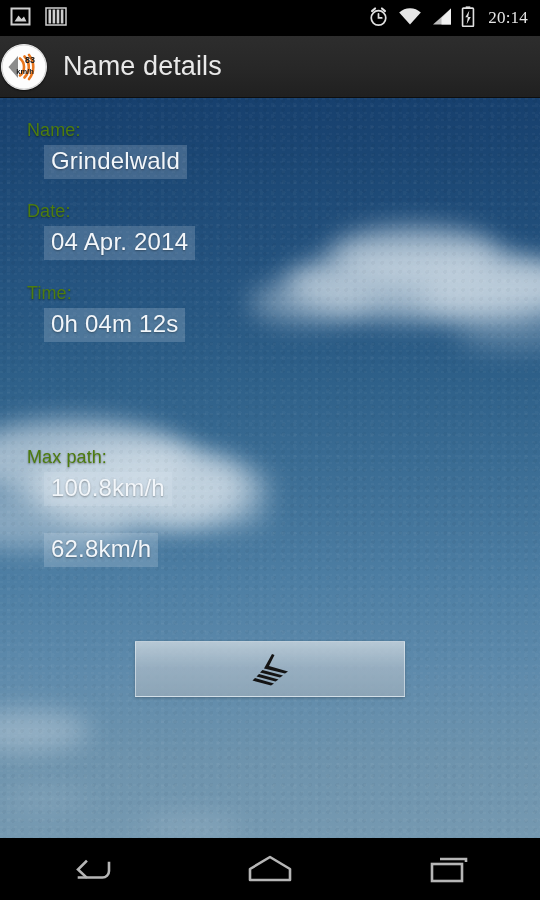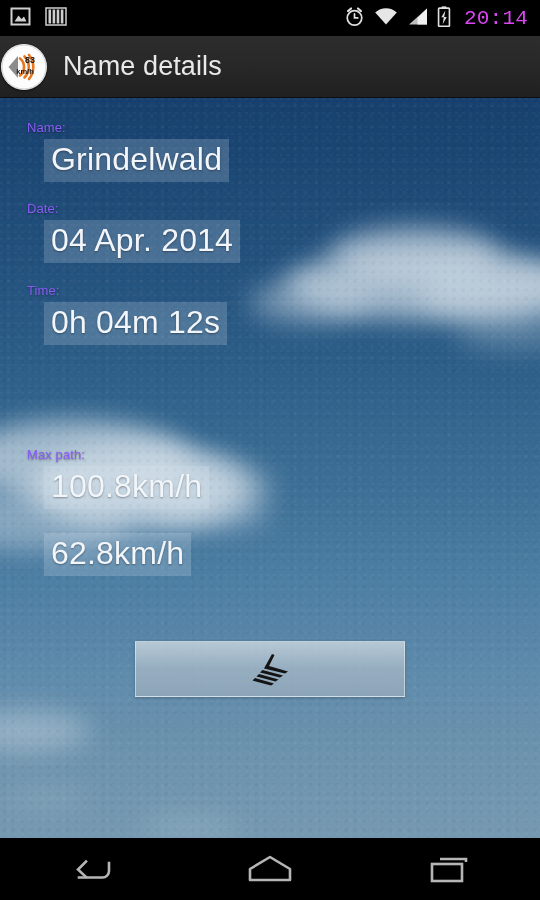--- a/index.html
+++ b/index.html
@@ -39,22 +39,22 @@
 
   
   .statusbar{
     position:absolute; left:0; top:0; width:540px; height:36px;
     background:#000; display:flex; align-items:center;
     padding:0 12px 0 10px; z-index:30;
   }
   .sb-left{ display:flex; align-items:center; gap:14px; }
   .sb-right{ margin-left:auto; display:flex; align-items:center; gap:9px; }
   .sb-clock{
-    color:#d946ef; font-size:21px; letter-spacing:.2px; margin-left:4px;
-    font-family:Liberation Mono, monospace;
+    color:#e5e5e5; font-size:17px; letter-spacing:.2px; margin-left:4px;
+    font-family:Liberation Serif, serif;
   }
 
   
   .actionbar{
     position:absolute; left:0; top:36px; width:540px; height:62px; z-index:25;
     background:linear-gradient(180deg,#2d2d2d 0%,#272727 55%,#202020 100%);
     border-bottom:1px solid #0e0e0e;
     display:flex; align-items:center; padding-left:1px;
   }
   .app-icon{
@@ -65,27 +65,27 @@
   }
   .app-title{
     color:#e9e9e9; font-size:27px; margin-left:16px;
     font-weight:400; letter-spacing:.1px;
   }
 
   
   .content{ position:absolute; left:0; top:98px; width:540px; height:740px; z-index:10; }
   .field{ position:absolute; left:27px; }
   .f-label{
-    color:#8b5cf6; font-size:13px; letter-spacing:.1px;
+    color:#4d7c0f; font-size:18px; letter-spacing:.1px;
     text-shadow:0 1px 2px rgba(0,0,0,.45);
   }
   .f-value-wrap{ margin-left:17px; margin-top:4px; }
   .f-value{
     display:inline-block;
-    color:#f2f6fa; font-size:32px; letter-spacing:.2px;
+    color:#f2f6fa; font-size:24px; letter-spacing:.2px;
     background:rgba(226,236,245,0.20);
     padding:2px 7px 4px 7px;
     text-shadow:0 1px 2px rgba(0,0,0,.35);
   }
 
   
   .show-path-btn{
     position:absolute; left:135px; top:641px; width:270px; height:56px; z-index:15;
     background:linear-gradient(180deg, rgba(205,216,224,0.80) 0%, rgba(166,184,198,0.78) 48%, rgba(151,171,186,0.78) 100%);
     border:1px solid rgba(235,243,248,0.55);

